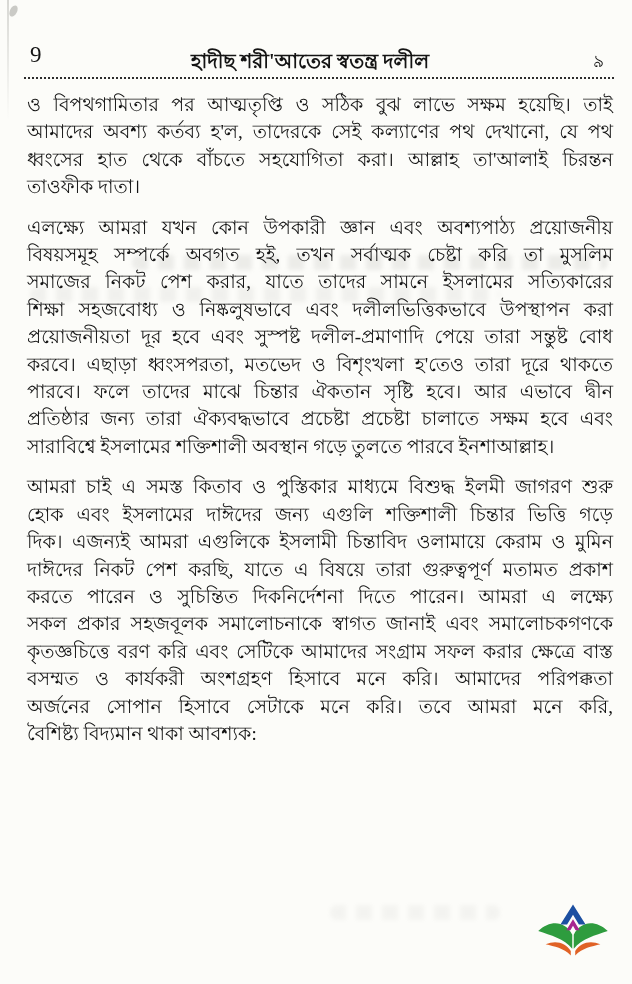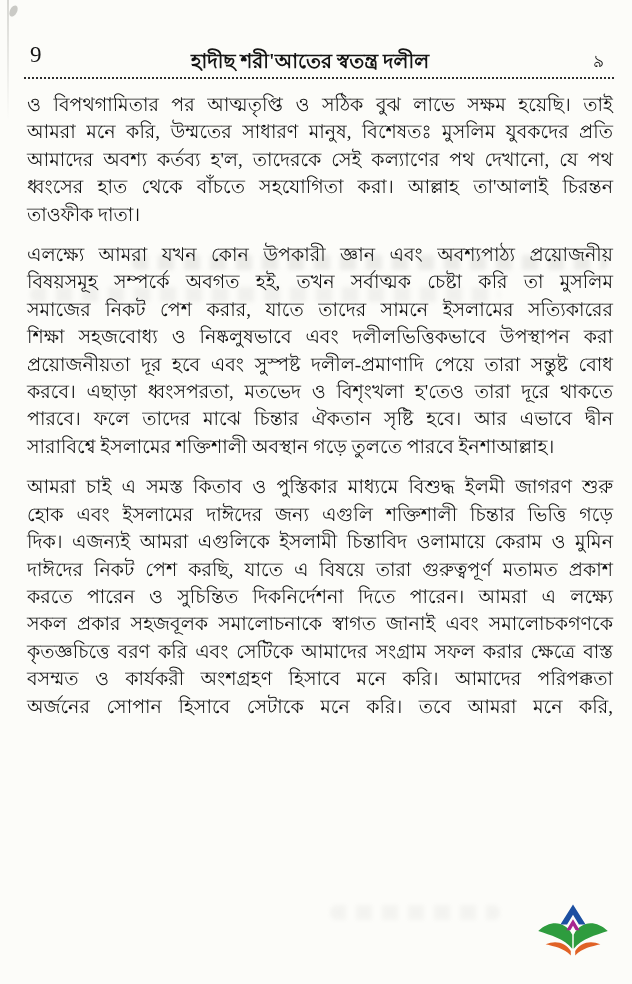--- a/index.html
+++ b/index.html
@@ -79,45 +79,46 @@
   <div class="bleed b3"></div>
 
   <div class="header-num-left">9</div>
   <div class="header-title">হাদীছ শরী'আতের স্বতন্ত্র দলীল</div>
   <div class="header-num-right">৯</div>
   <div class="dotted-rule"></div>
 
   <div class="page-body">
       <div class="paragraph">
         <div class="line">ও বিপথগামিতার পর আত্মতৃপ্তি ও সঠিক বুঝ লাভে সক্ষম হয়েছি। তাই</div>
-        <div class="line">আমরা মনে করি, উম্মতের সাধারণ মানুষ, বিশেষতঃ মুসলিম যুবকদের প্রতি</div>
         <div class="line">আমাদের অবশ্য কর্তব্য হ'ল, তাদেরকে সেই কল্যাণের পথ দেখানো, যে পথ</div>
         <div class="line">ধ্বংসের হাত থেকে বাঁচতে সহযোগিতা করা। আল্লাহ তা'আলাই চিরন্তন</div>
         <div class="line last">তাওফীক দাতা।</div>
       </div>
       <div class="paragraph">
         <div class="line">এলক্ষ্যে আমরা যখন কোন উপকারী জ্ঞান এবং অবশ্যপাঠ্য প্রয়োজনীয়</div>
         <div class="line">বিষয়সমূহ সম্পর্কে অবগত হই, তখন সর্বাত্মক চেষ্টা করি তা মুসলিম</div>
         <div class="line">সমাজের নিকট পেশ করার, যাতে তাদের সামনে ইসলামের সত্যিকারের</div>
         <div class="line">শিক্ষা সহজবোধ্য ও নিষ্কলুষভাবে এবং দলীলভিত্তিকভাবে উপস্থাপন করা</div>
         <div class="line">প্রয়োজনীয়তা দূর হবে এবং সুস্পষ্ট দলীল-প্রমাণাদি পেয়ে তারা সন্তুষ্ট বোধ</div>
         <div class="line">করবে। এছাড়া ধ্বংসপরতা, মতভেদ ও বিশৃংখলা হ'তেও তারা দূরে থাকতে</div>
         <div class="line">পারবে। ফলে তাদের মাঝে চিন্তার ঐকতান সৃষ্টি হবে। আর এভাবে দ্বীন</div>
+        <div class="line">প্রতিষ্ঠার জন্য তারা ঐক্যবদ্ধভাবে প্রচেষ্টা প্রচেষ্টা চালাতে সক্ষম হবে এবং</div>
         <div class="line last">সারাবিশ্বে ইসলামের শক্তিশালী অবস্থান গড়ে তুলতে পারবে ইনশাআল্লাহ।</div>
       </div>
       <div class="paragraph">
         <div class="line">আমরা চাই এ সমস্ত কিতাব ও পুস্তিকার মাধ্যমে বিশুদ্ধ ইলমী জাগরণ শুরু</div>
         <div class="line">হোক এবং ইসলামের দাঈদের জন্য এগুলি শক্তিশালী চিন্তার ভিত্তি গড়ে</div>
         <div class="line">দিক। এজন্যই আমরা এগুলিকে ইসলামী চিন্তাবিদ ওলামায়ে কেরাম ও মুমিন</div>
         <div class="line">দাঈদের নিকট পেশ করছি, যাতে এ বিষয়ে তারা গুরুত্বপূর্ণ মতামত প্রকাশ</div>
         <div class="line">করতে পারেন ও সুচিন্তিত দিকনির্দেশনা দিতে পারেন। আমরা এ লক্ষ্যে</div>
         <div class="line">সকল প্রকার সহজবূলক সমালোচনাকে স্বাগত জানাই এবং সমালোচকগণকে</div>
         <div class="line">কৃতজ্ঞচিত্তে বরণ করি এবং সেটিকে আমাদের সংগ্রাম সফল করার ক্ষেত্রে বাস্ত</div>
         <div class="line">বসম্মত ও কার্যকরী অংশগ্রহণ হিসাবে মনে করি। আমাদের পরিপক্কতা</div>
         <div class="line">অর্জনের সোপান হিসাবে সেটাকে মনে করি। তবে আমরা মনে করি,</div>
+        <div class="line last">বৈশিষ্ট্য বিদ্যমান থাকা আবশ্যক:</div>
       </div>
     </div>
 
   <div class="logo">
     <svg viewBox="0 0 100 88">
 
       <path d="M3,40 C20,24 40,27 49,45 L49,64 C38,50 20,46 3,40 Z" fill="#2e9c3e"></path>
       <path d="M97,40 C80,24 60,27 51,45 L51,64 C62,50 80,46 97,40 Z" fill="#2e9c3e"></path>
 
       <path d="M13,58 C27,52 40,56 47,67 L47,73 C37,63 25,61 13,58 Z" fill="#e06226"></path>

